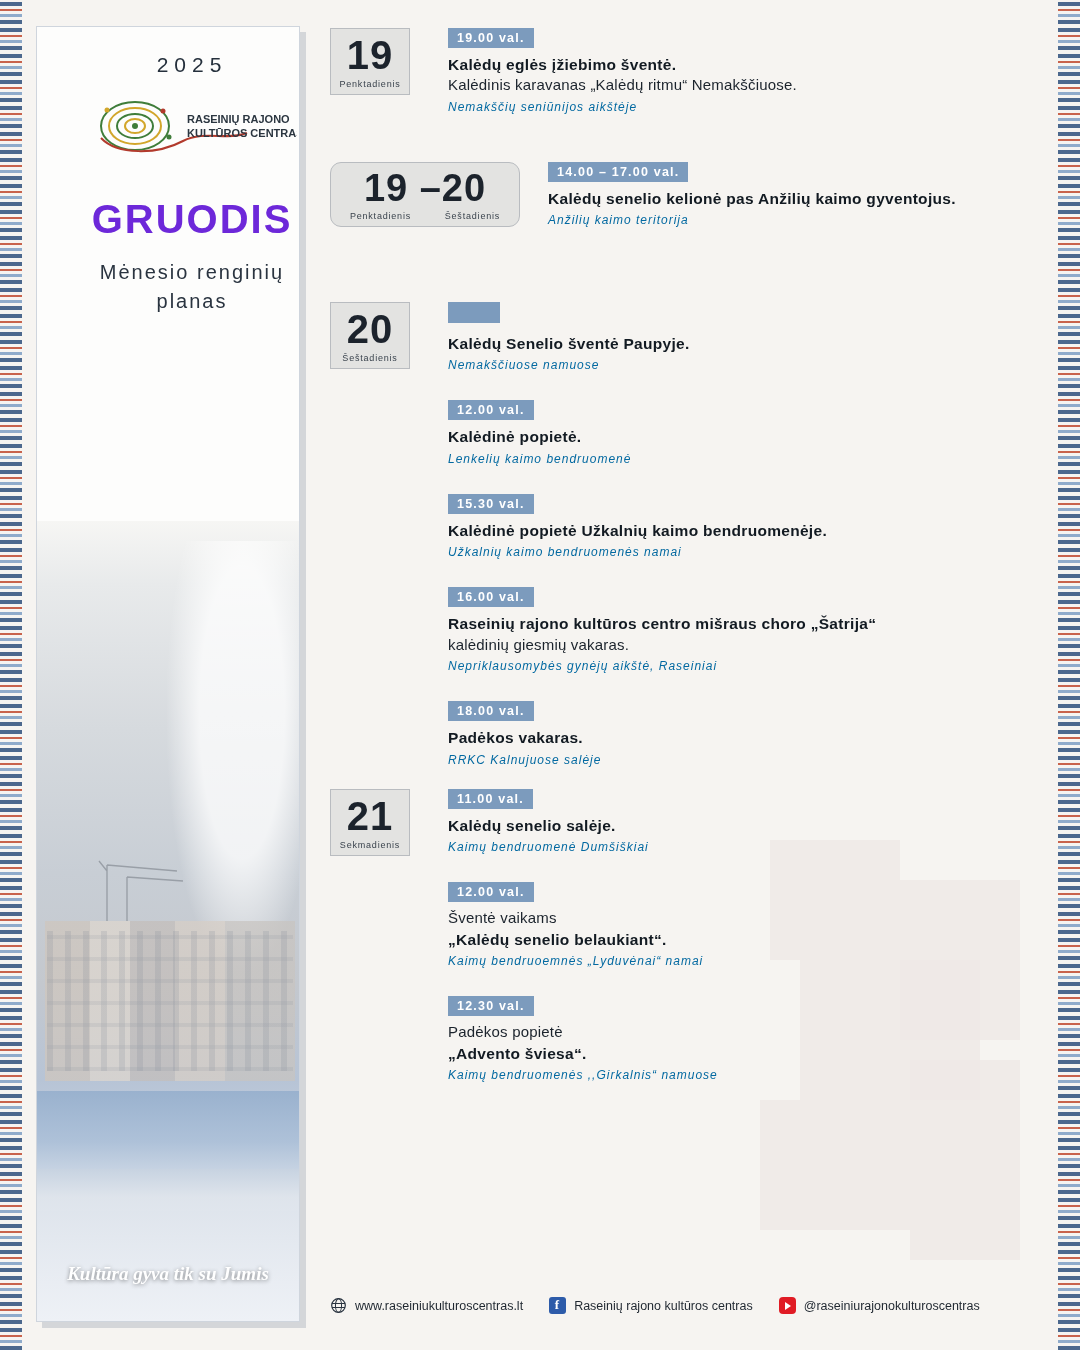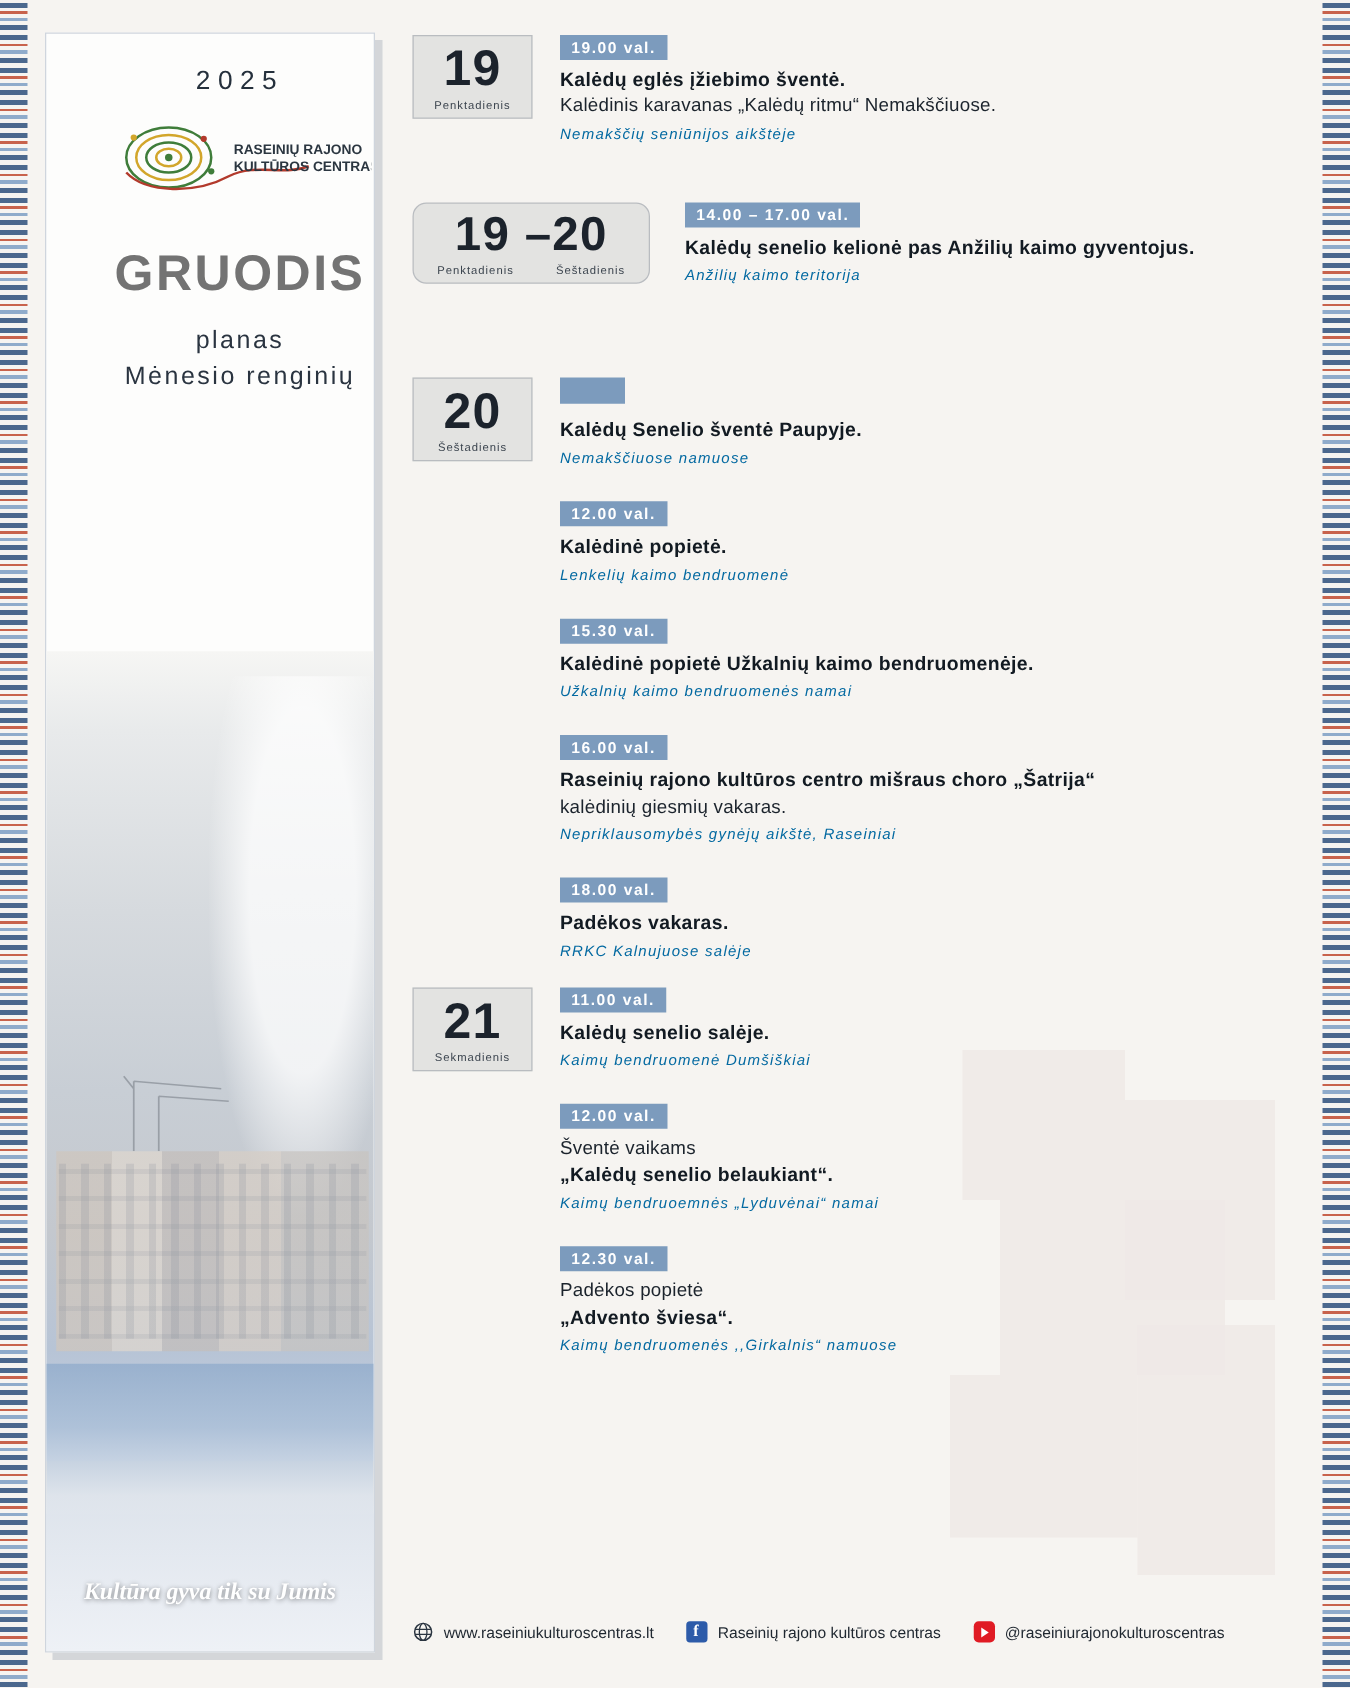--- a/index.html
+++ b/index.html
@@ -58,21 +58,21 @@
     width: 210px; height: 78px;
     position: relative;
   }
   .logo-wrap svg { display:block; }
   .lc-month {
     text-align: center;
     margin-top: 26px;
     font-size: 40px;
     font-weight: bold;
     letter-spacing: 2px;
-    color: #737373;
+    color: #6d28d9;
   }
   .lc-sub {
     text-align: center;
     margin-top: 16px;
     font-size: 20px;
     letter-spacing: 2px;
     line-height: 1.45;
     color: #2a3440;
   }
   .photo {
@@ -144,21 +144,21 @@
   
   .content {
     position: absolute;
     left: 330px; top: 28px;
     width: 700px;
   }
   .day-group { position: relative; }
   .daybox {
     position: absolute;
     left: 0;
-    width: 96px;
+    width: 80px;
     background: #e3e3e1;
     border: 1px solid #b9bcc0;
     text-align: center;
     padding: 6px 2px 5px;
   }
   .daybox.wide { width: 190px; border-radius: 11px; }
   .daybox .num {
     font-size: 40px;
     font-weight: bold;
     line-height: 1.0;
@@ -271,22 +271,22 @@
           <circle cx="76" cy="18" r="2.5" fill="#b23a2c" stroke="none"></circle>
           <circle cx="82" cy="44" r="2.5" fill="#3f7d3a" stroke="none"></circle>
         </g>
         <text x="100" y="30" font-family="Liberation Sans, sans-serif" font-size="11" font-weight="bold" fill="#2b3640">RASEINIŲ RAJONO</text>
         <text x="100" y="44" font-family="Liberation Sans, sans-serif" font-size="11" font-weight="bold" fill="#2b3640">KULTŪROS CENTRAS</text>
       </svg>
     </div>
 
     <div class="lc-month">GRUODIS</div>
     <div class="lc-sub">
+      <div>Mėnesio renginių</div>
       <div>planas</div>
-      <div>Mėnesio renginių</div>
     </div>
 
     <div class="photo">
       <div class="ph-tree"></div>
       <svg class="ph-crane" viewBox="0 0 90 70" xmlns="http://www.w3.org/2000/svg">
         <g stroke="#8e949c" stroke-width="1.4" fill="none" opacity=".8">
           <path d="M10 70 L10 14 M10 14 L80 20 M10 20 L2 10"></path>
           <path d="M30 70 L30 26 M30 26 L86 30"></path>
         </g>
       </svg>

